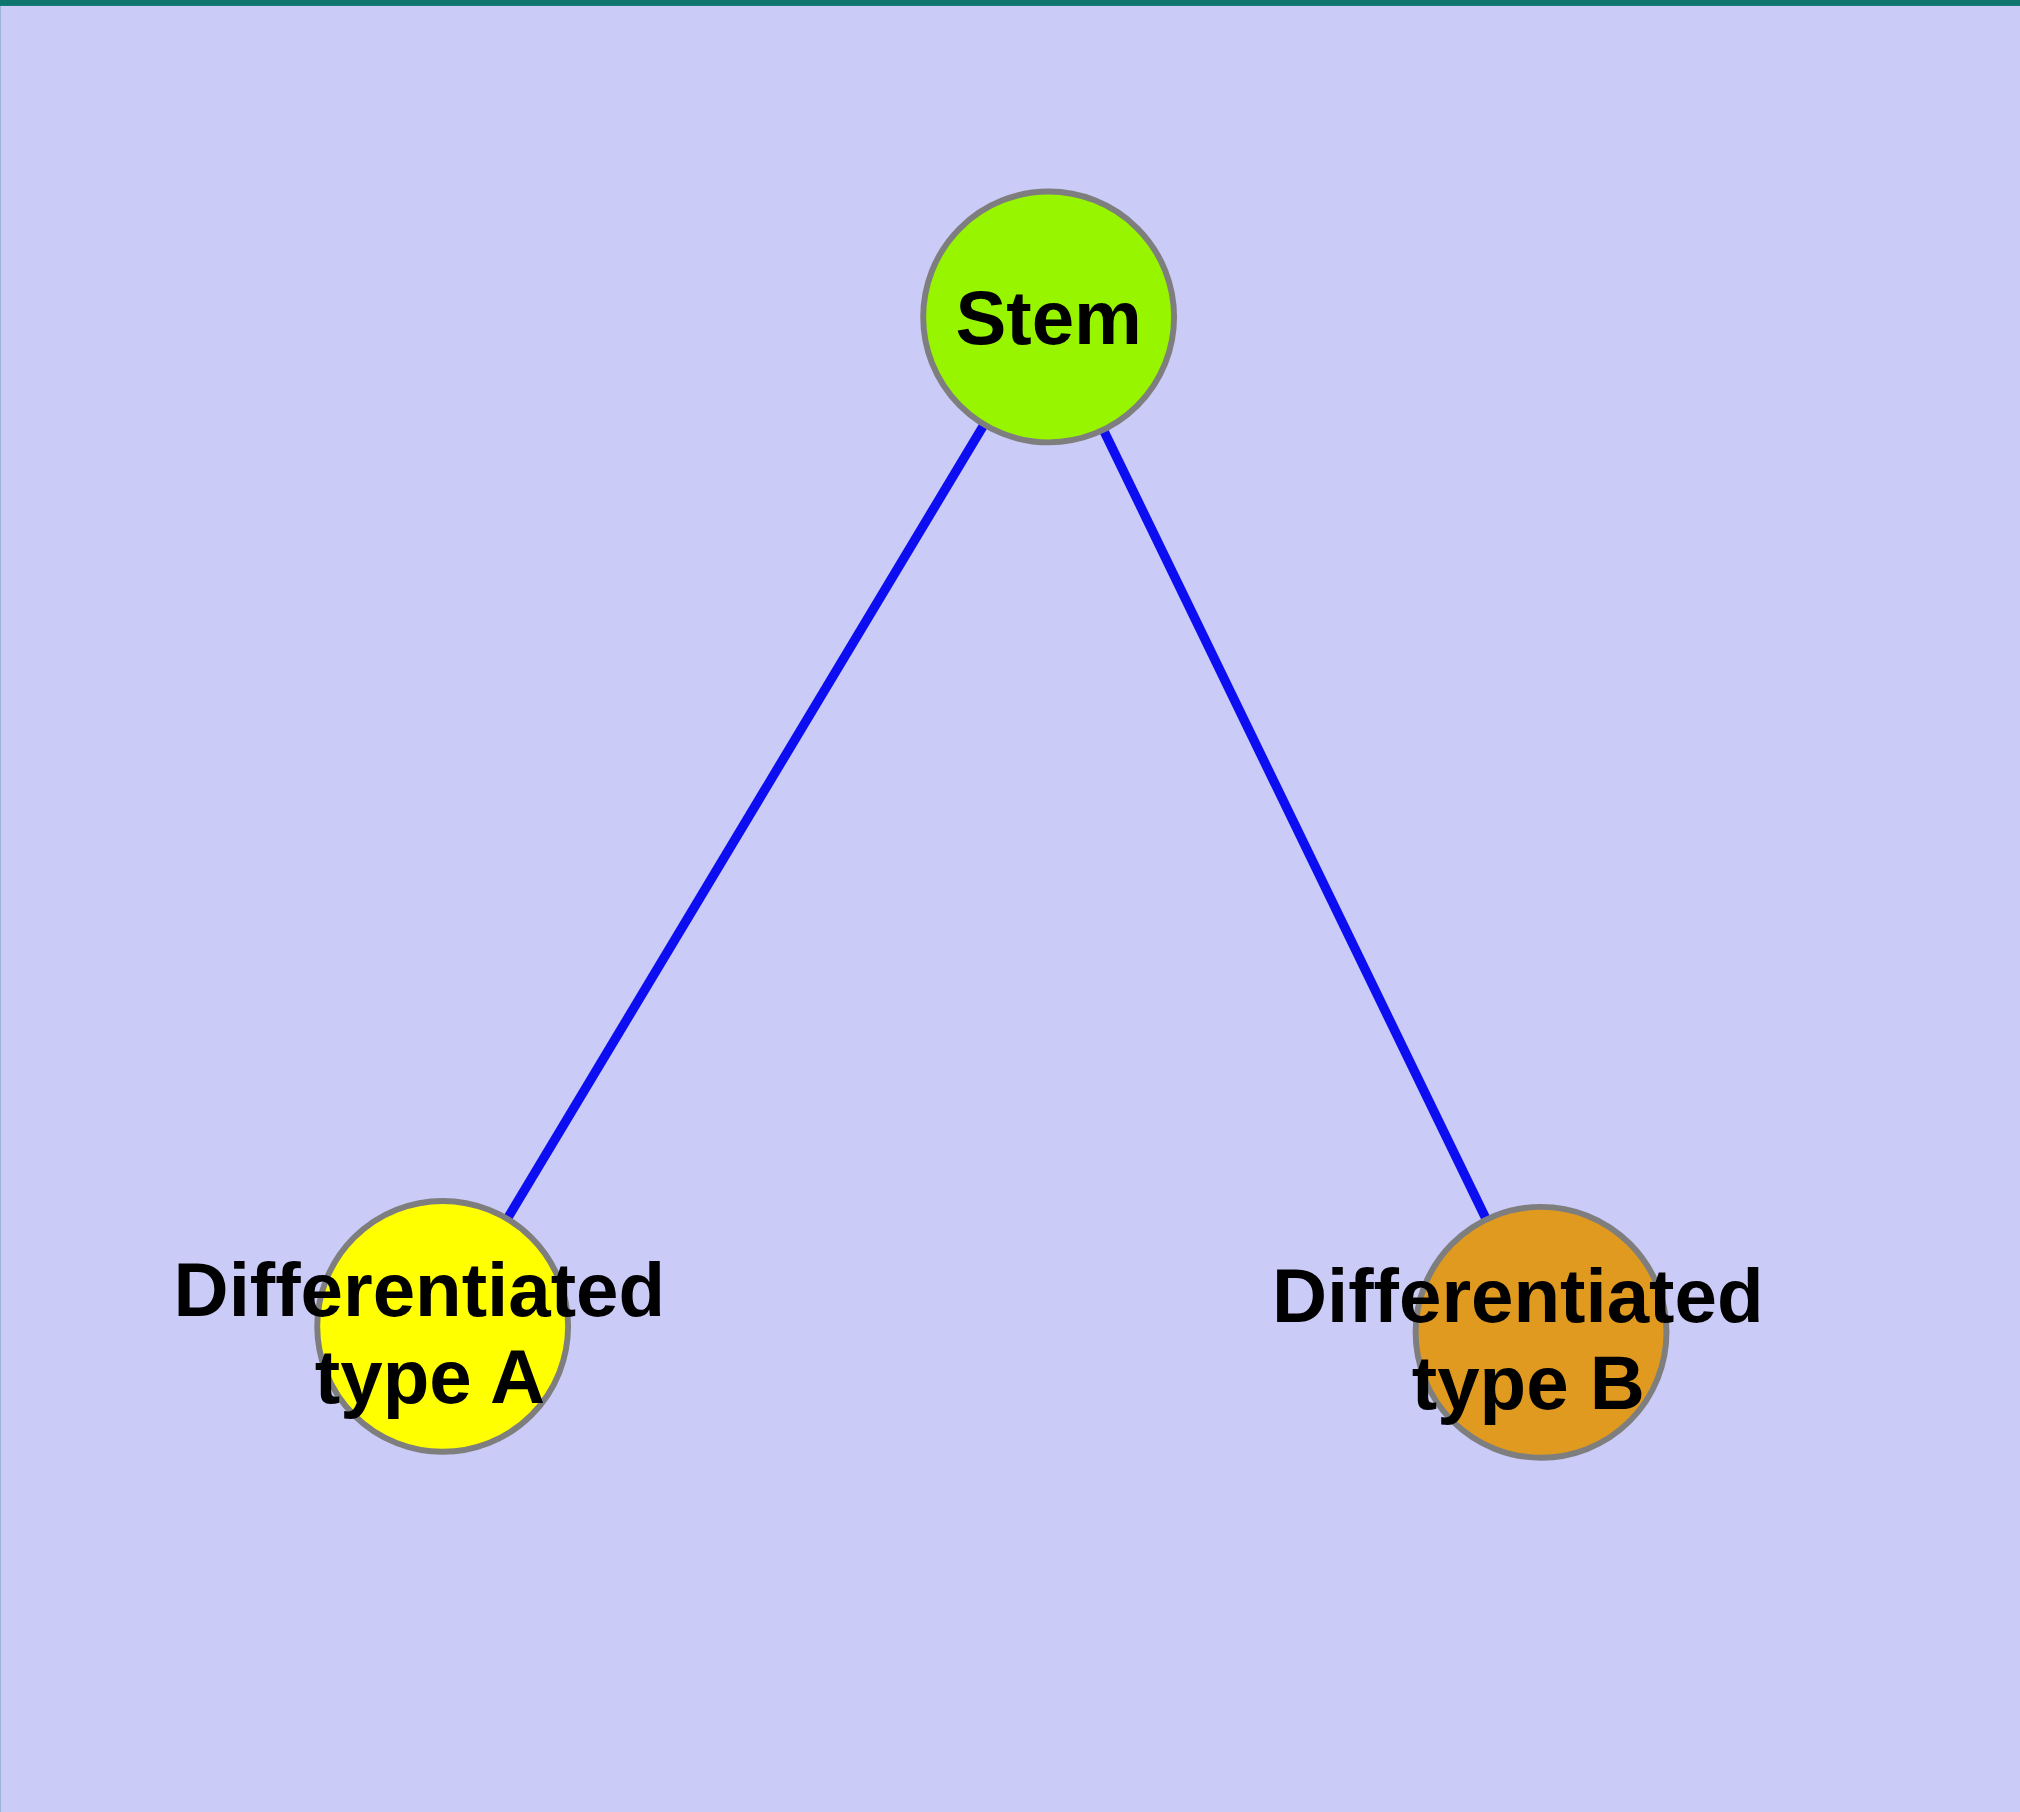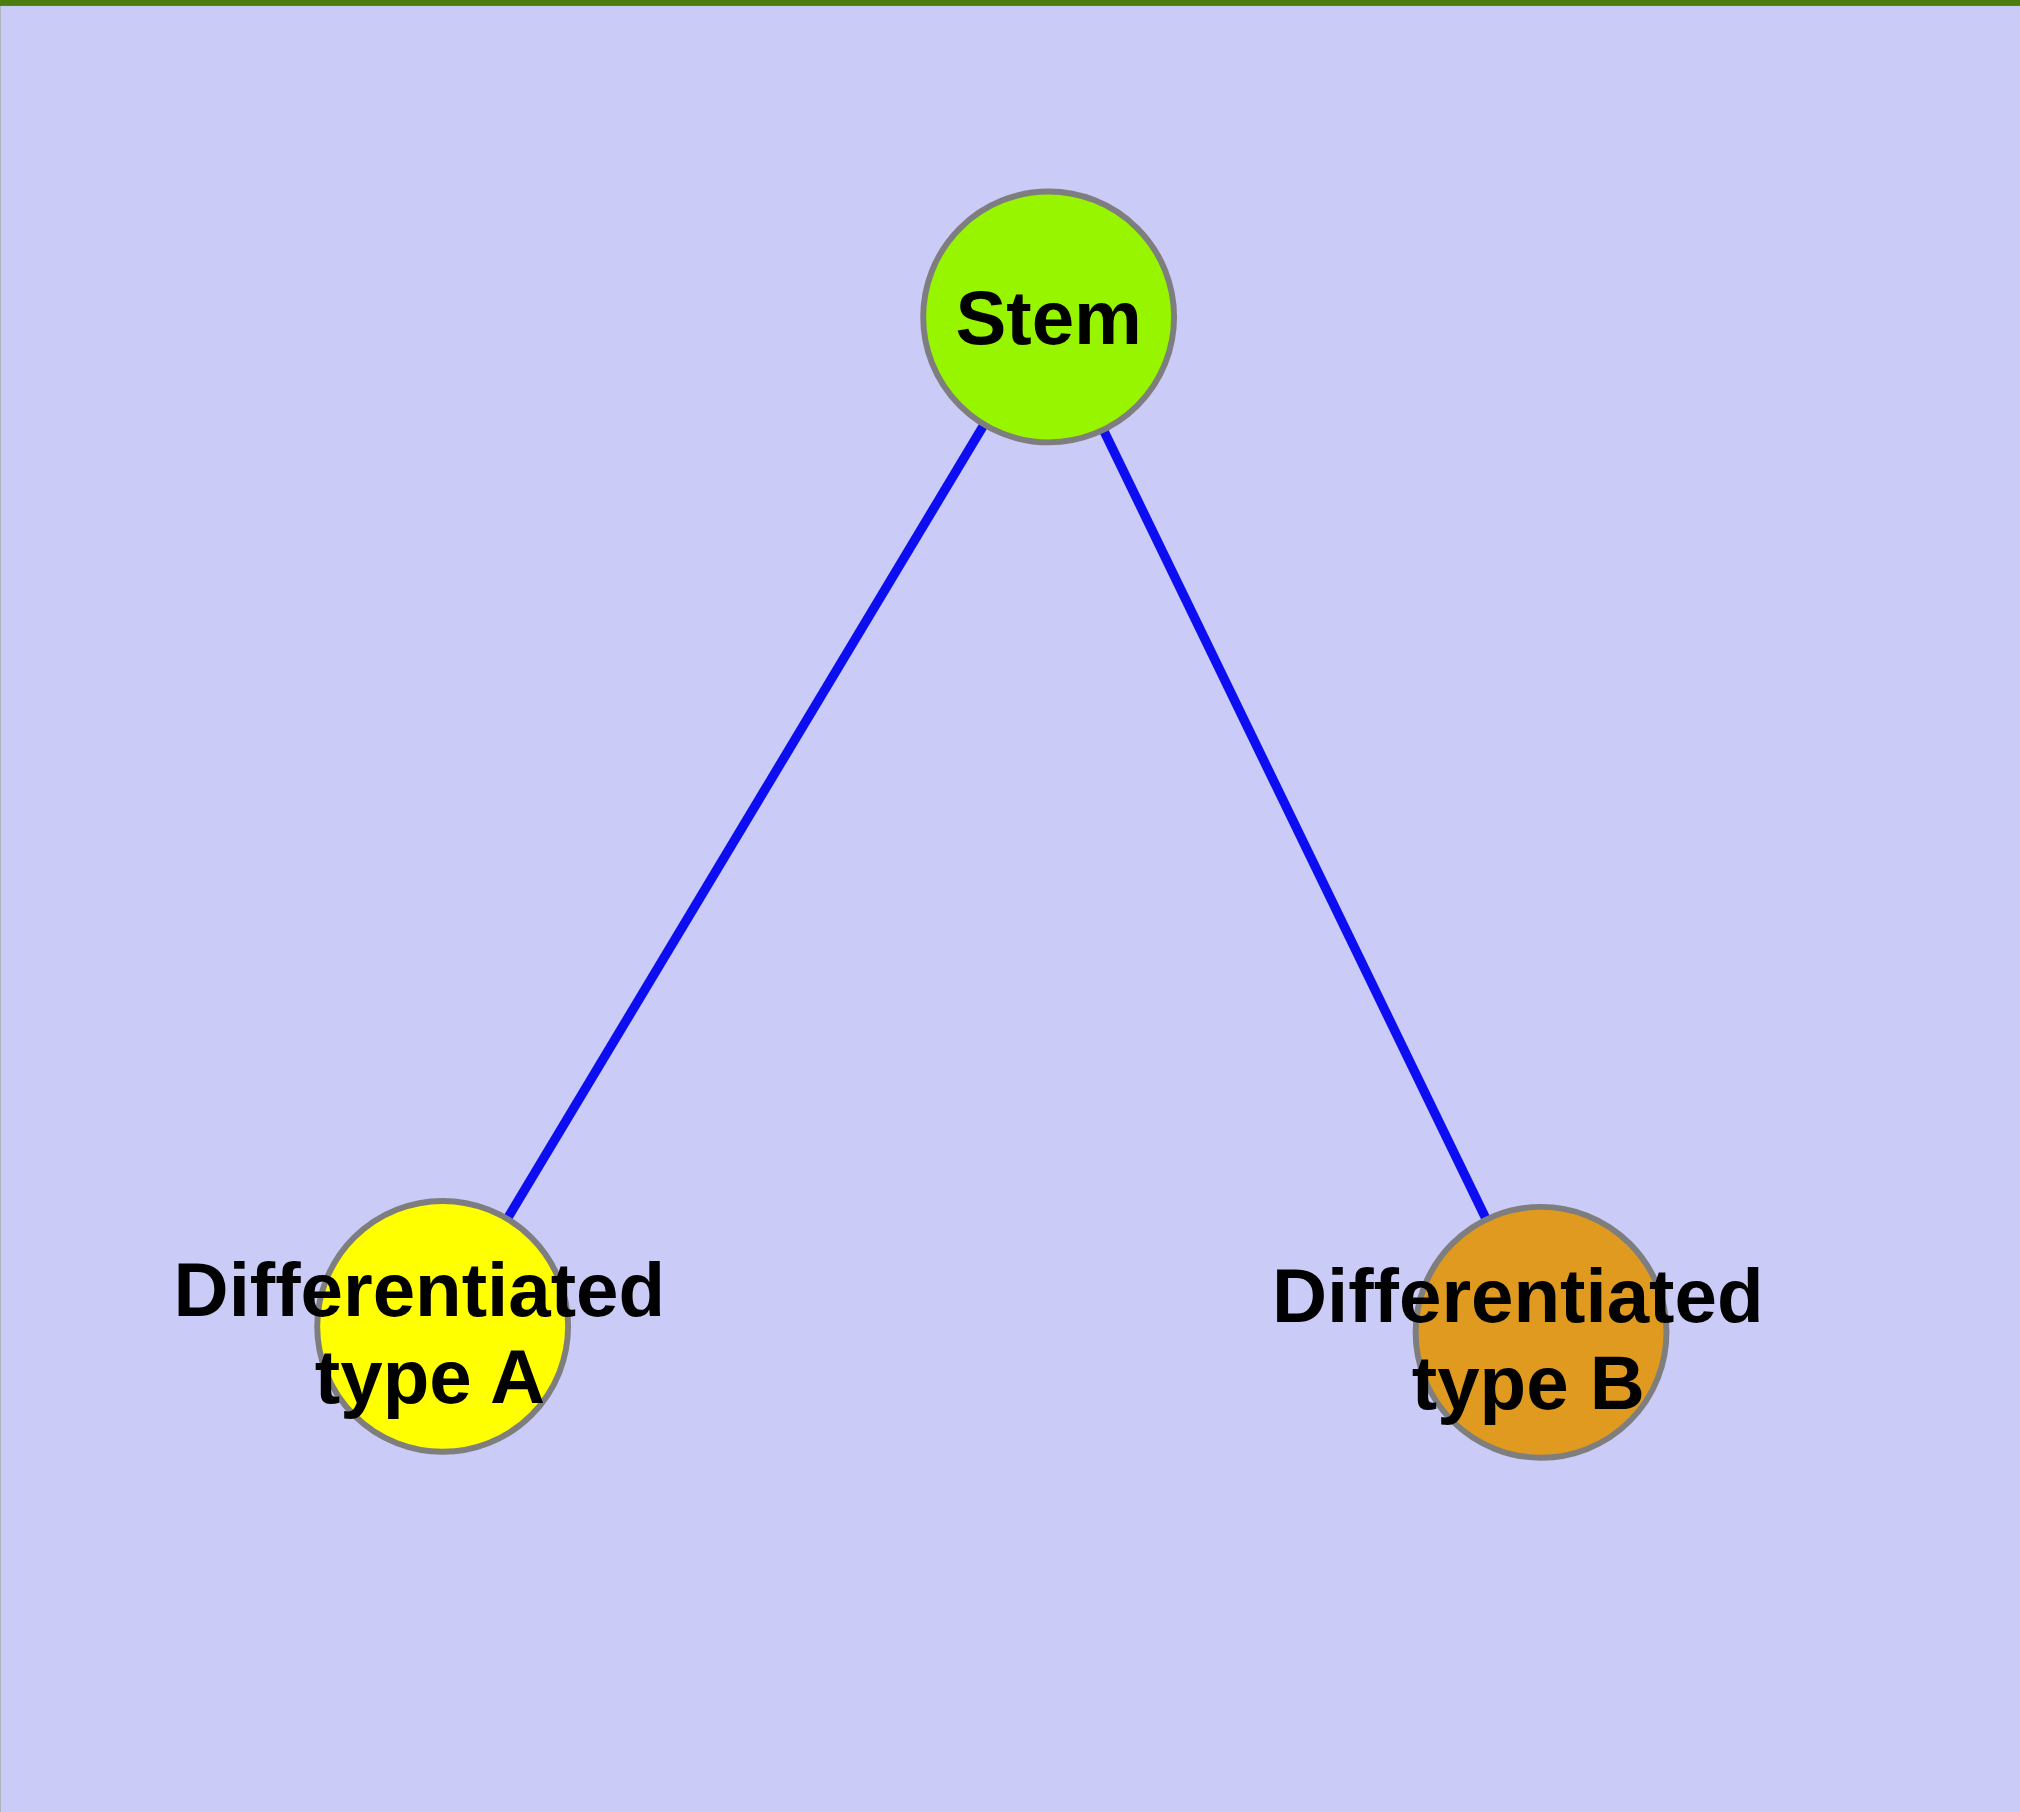--- a/index.html
+++ b/index.html
@@ -4,21 +4,21 @@
 <style>
   html, body {
     margin: 0;
     padding: 0;
     background: #ffffff;
   }
   .stage {
     position: relative;
     width: 2021px;
     height: 1812px;
-    background: #4d7c0f;
+    background: #0f766e;
     overflow: hidden;
   }
   .stage svg {
     display: block;
   }
   .svg-label {
     font-family: "Liberation Sans", sans-serif;
     font-weight: 700;
     font-size: 90px;
   }

